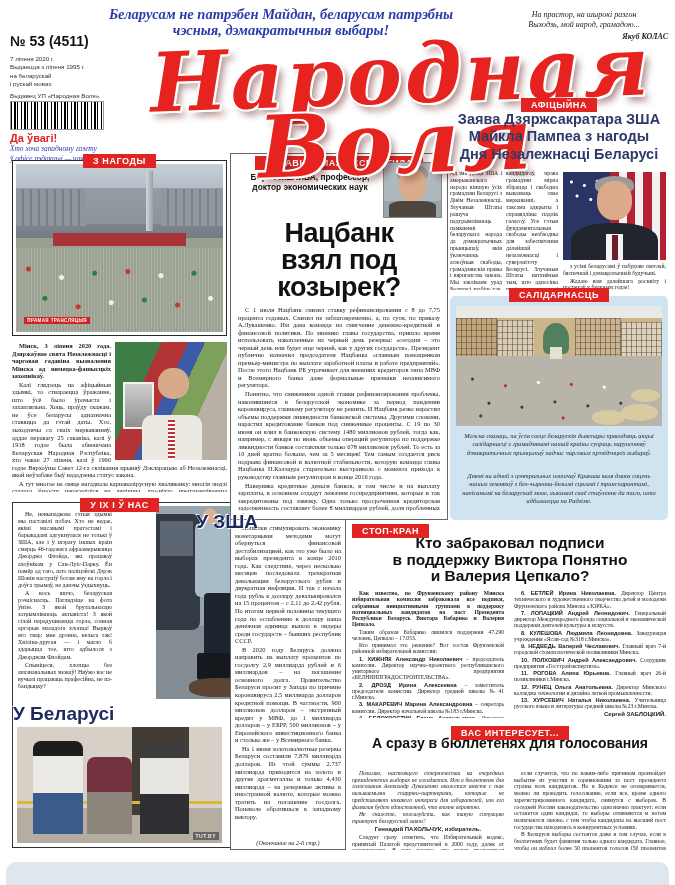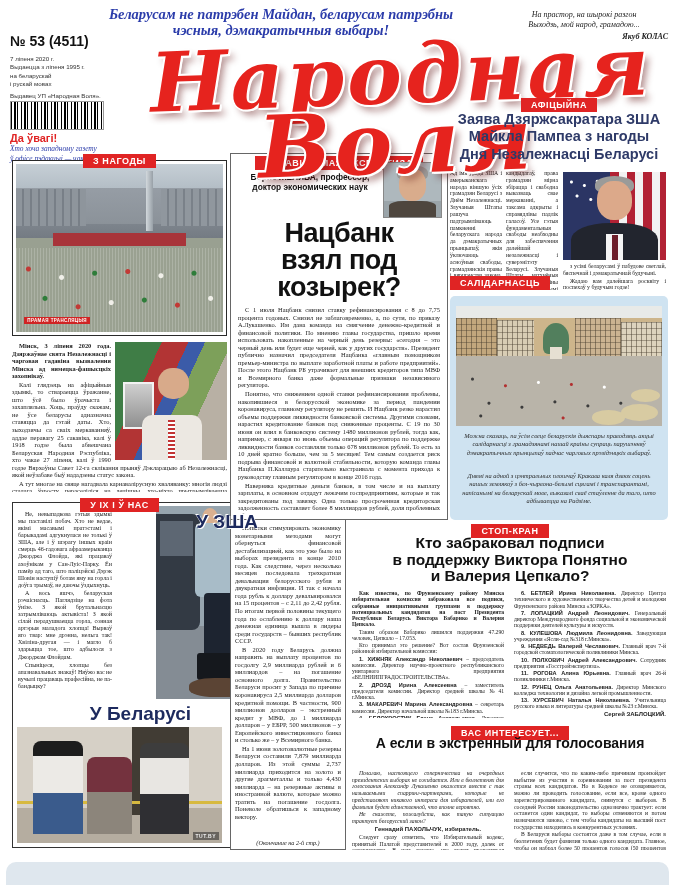--- a/index.html
+++ b/index.html
@@ -187,21 +187,21 @@
     <div class="pp-head"></div>
     <div class="pp-suit"></div>
     <div class="pp-shirt"></div>
     <div class="pp-tie"></div>
   </div>
   <div class="abs tiny" style="left:563px;top:263px;width:103px;height:30px;font-size:5.8px;overflow:hidden;">
     <div class="p">з усімі беларусамі ў пабудове светлай, бяспечнай і дэмакратычнай будучыні.</div>
     <div class="p">Жадаю вам далейшага росквіту і поспехаў у будучым годзе!</div>
   </div>
 
-  <div class="abs" style="left:450px;top:272px;width:218px;text-align:left;z-index:4;">
+  <div class="abs" style="left:450px;top:284px;width:218px;text-align:center;z-index:4;">
     <span class="badge">САЛІДАРНАСЦЬ</span>
   </div>
   <div class="abs panel-blue" style="left:450px;top:296px;width:218px;height:224px;">
     <div class="ph kk" style="position:absolute;left:6px;top:10px;width:206px;height:120px;">
       <div class="kk-b1 kk-w"></div>
       <div class="kk-b2 kk-w"></div>
       <div class="kk-b3 kk-w"></div>
       <div class="kk-b4 kk-w"></div>
       <div class="kk-dm"></div>
       <div class="kk-tw"></div>
@@ -252,21 +252,21 @@
     <div class="ph fl" style="position:absolute;right:3px;top:3px;width:109px;height:193px;">
       <div class="fl-car"></div>
       <div class="fl-win"></div>
       <div class="fl-head"></div>
       <div class="fl-shirt"></div>
       <div class="fl-pants"></div>
       <div class="fl-boot"></div>
       <div class="fl-man"></div>
     </div>
     <div class="abs label-big" style="right:10px;top:8px;z-index:2;">У ЗША</div>
-    <div class="abs label-big" style="left:0;top:200px;width:100%;text-align:center;">У Беларусі</div>
+    <div class="abs label-big" style="left:0;top:200px;width:100%;text-align:left;">У Беларусі</div>
     <div class="ph bd" style="position:absolute;left:4px;top:224px;width:205px;height:116px;">
       <div class="bd-door"></div>
       <div class="bd-yl"></div>
       <div class="bd-p bd-p1"></div>
       <div class="bd-p bd-p2"></div>
       <div class="bd-p bd-p3"></div>
       <div class="tutby">TUT.BY</div>
     </div>
   </div>
 
@@ -297,21 +297,21 @@
   <div class="abs box" style="left:230px;top:520px;width:116px;height:330px;border-top:none;">
     <div class="abs tiny" style="left:4px;top:4px;width:106px;height:308px;overflow:hidden;">
       <div class="p">Попытки стимулировать экономику монетарными методами могут обернуться финансовой дестабилизацией, как это уже было на выборах президента в конце 2010 года. Как следствие, через несколько месяцев последовала трехкратная девальвация белорусского рубля и двукратная инфляция. И так с начала года рубль к доллару девальвировался на 15 процентов – с 2,11 до 2,42 рубля. По итогам первой половины текущего года по ослаблению к доллару наша денежная единица вышла в лидеры среди государств – бывших республик СССР.</div>
       <div class="p">В 2020 году Беларусь должна направить на выплату процентов по госдолгу 2,9 миллиарда рублей и 6 миллиардов – на погашение основного долга. Правительство Беларуси просит у Запада по причине коронавируса 2,5 миллиарда долларов кредитной помощи. В частности, 900 миллионов долларов – экстренный кредит у МВФ, до 1 миллиарда долларов – у ЕБРР, 500 миллионов – у Европейского инвестиционного банка и столько же – у Всемирного банка.</div>
       <div class="p">На 1 июня золотовалютные резервы Беларуси составили 7,879 миллиарда долларов. Из этой суммы 2,737 миллиарда приходится на золото и другие драгметаллы и только 4,430 миллиарда – на резервные активы в иностранной валюте, которые можно тратить на погашение госдолга. Поневоле обратишься к западному вектору.</div>
     </div>
     <div class="abs cont" style="left:0;bottom:3px;width:100%;background:#fff;">(Окончание на 2-й стр.)</div>
   </div>
 
   <div class="abs" style="left:352px;top:520px;width:316px;height:200px;">
-    <div class="abs" style="left:0;top:0;width:100%;text-align:center;">
+    <div class="abs" style="left:0;top:0;width:100%;">
       <span class="badge">СТОП-КРАН</span>
     </div>
     <div class="abs hl-black" style="left:0;top:15px;width:100%;font-size:15.5px;line-height:1.08;">
       <div>Кто забраковал подписи</div>
       <div>в поддержку Виктора Понятно</div>
       <div>и Валерия Цепкало?</div>
     </div>
     <div class="abs tiny memb" style="left:0;top:70px;width:152px;height:128px;font-size:5.6px;line-height:1.12;overflow:hidden;">
       <div class="p" style="font-weight:bold;">Как известно, по Фрунзенскому району Минска избирательная комиссия забраковала все подписи, собранные инициативными группами в поддержку потенциальных кандидатов на пост Президента Республики Беларусь Виктора Бабарико и Валерия Цепкало.</div>
       <div class="p">Таким образом Бабарико лишился поддержки 47.290 человек, Цепкало – 17.053.</div>
@@ -333,21 +333,21 @@
       <div class="p"><b>13. ХУРСЕВИЧ Наталья Николаевна.</b> <span>Учительница русского языка и литературы средней школы №23 г.Минска.</span></div>
       <div class="sig">Сергей ЗАБЛОЦКИЙ.</div>
     </div>
   </div>
 
   <div class="abs" style="left:352px;top:722px;width:316px;height:130px;">
     <div class="abs" style="left:0;top:0;width:100%;text-align:center;">
       <span class="badge">ВАС ИНТЕРЕСУЕТ...</span>
     </div>
     <div class="abs hl-black" style="left:0;top:14px;width:100%;font-size:14px;line-height:1.1;">
-      <div>А если в экстренный для голосования</div>
+      <div>А сразу в бюллетенях для голосования</div>
     </div>
     <div class="abs tiny" style="left:0;top:48px;width:152px;height:80px;font-size:5.7px;overflow:hidden;">
       <div class="p" style="font-style:italic;">Полагаю, настоящего соперничества на очередных президентских выборах не ожидается. Или в бюллетенях для голосования Александр Лукашенко окажется вместе с так называемыми спарринг-партнерами, которые не представляют никакого интереса для избирателей, или его фамилия будет единственной, что вполне вероятно.</div>
       <div class="p" style="font-style:italic;">Не скажете, пожалуйста, как такую ситуацию трактует белорусский закон?</div>
       <div class="sig" style="text-align:center;margin:1px 0;">Геннадий ПАХОЛЬЧУК, избиратель.</div>
       <div class="p">Следует сразу отметить, что Избирательный кодекс, принятый Палатой представителей в 2000 году, далек от совершенства. В нем сказано, что могут проводиться повторные выборы,</div>
     </div>
     <div class="abs tiny" style="left:162px;top:48px;width:152px;height:80px;font-size:5.7px;overflow:hidden;">
       <div class="p">если случится, что по каким-либо причинам произойдет выбытие из участия в соревновании за пост президента страны всех кандидатов. Но в Кодексе не оговаривается, можно ли проводить голосование, если все, кроме одного зарегистрированного кандидата, снимутся с выборов. В соседней России законодательство однозначно трактует: если останется один кандидат, то выборы отменяются и потом назначаются заново, с тем чтобы кандидаты на высший пост государства находились в конкурентных условиях.</div>
       <div class="p">В Беларуси выборы состоятся даже в том случае, если в бюллетенях будет фамилия только одного кандидата. Главное, чтобы он набрал более 50 процентов голосов (50 процентов плюс 1 голос).</div>

